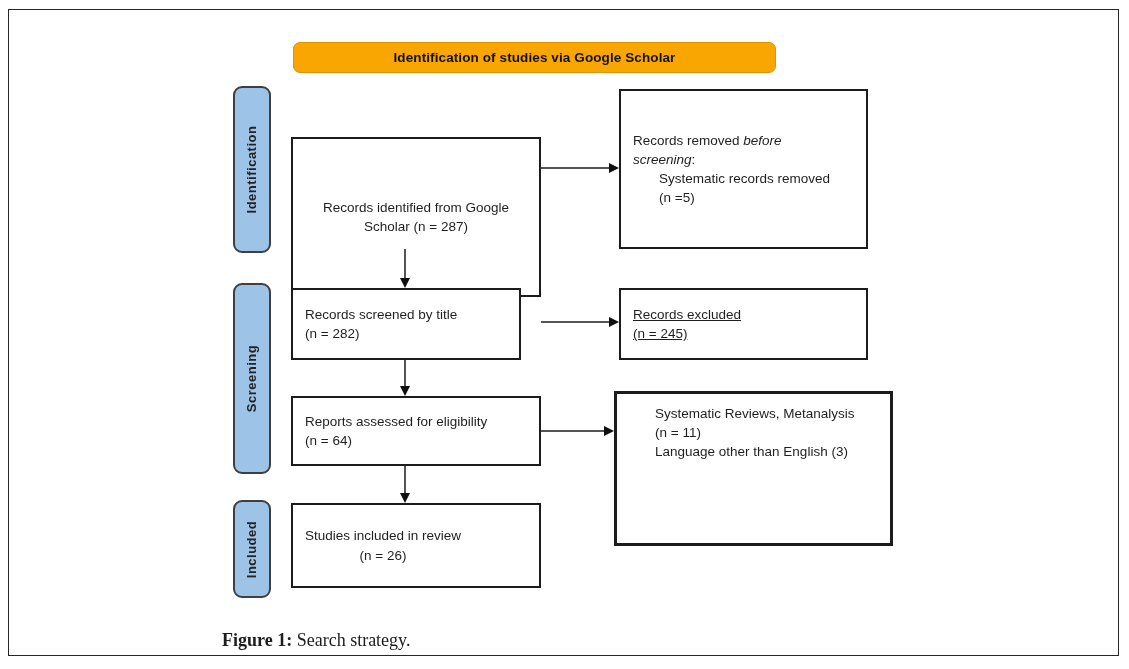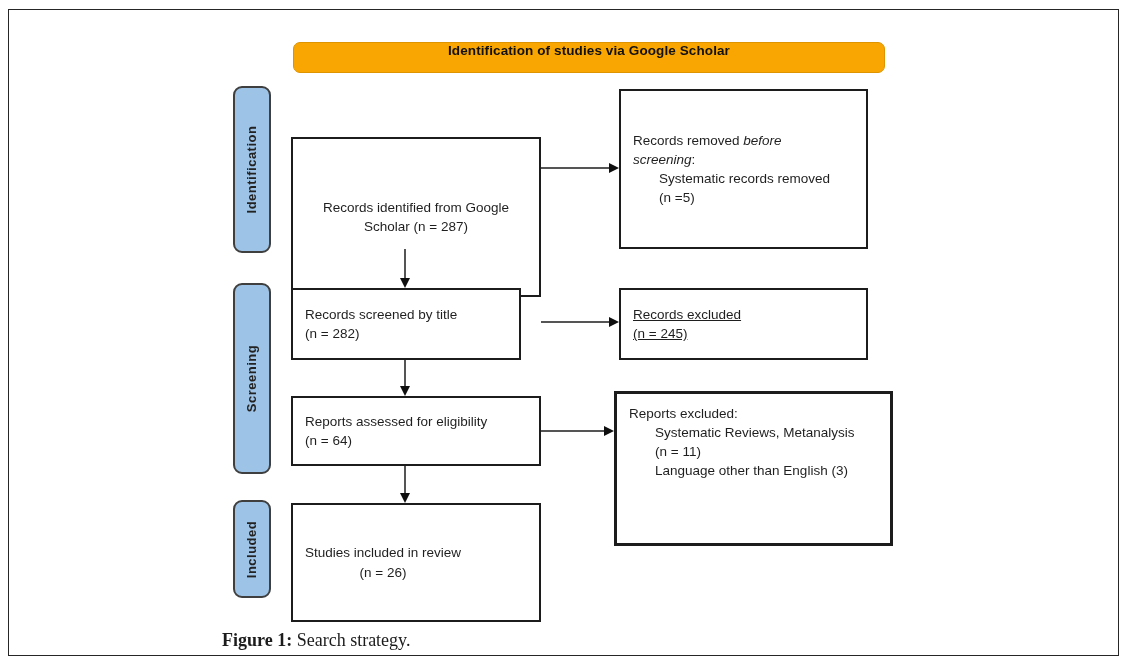--- a/index.html
+++ b/index.html
@@ -19,25 +19,25 @@
     position: absolute;
     left: 8px; top: 9px;
     width: 1109px; height: 645px;
     border: 1.5px solid #262626;
     background: #ffffff;
   }
   
   .banner {
     position: absolute;
     left: 293px; top: 42px;
-    width: 592px; height: 31px;
+    width: 483px; height: 31px;
     border-radius: 7px;
     border: 1px solid #dd9400;
     display: flex;
-    align-items: flex-start;
+    align-items: center;
     justify-content: center;
     box-sizing: border-box;
   }
   .banner-text {
     font-size: 13.5px;
     font-weight: bold;
     color: #111111;
     letter-spacing: 0.1px;
   }
   
@@ -97,21 +97,21 @@
   .box-assessed {
     left: 291px; top: 396px; width: 250px; height: 70px;
     padding-left: 12px;
   }
   .box-reports-excluded {
     left: 614px; top: 391px; width: 279px; height: 155px;
     border-width: 3px;
     padding: 10px 8px 0 12px;
   }
   .box-included {
-    left: 291px; top: 503px; width: 250px; height: 119px;
+    left: 291px; top: 503px; width: 250px; height: 85px;
     padding-left: 12px;
   }
   .included-wrap { width: fit-content; }
   .included-wrap .line2 { text-align: center; }
   .indent { padding-left: 26px; }
   em { font-style: italic; }
   
   .arrow-v {
     position: absolute;
     width: 1.6px;
@@ -200,21 +200,20 @@
   <div class="fbox flex-center box-excluded">
     <span class="pre">Records excluded
 (n = 245)</span>
   </div>
 
   <div class="fbox flex-center box-assessed">
     <span class="pre">Reports assessed for eligibility
 (n = 64)</span>
   </div>
   <div class="fbox box-reports-excluded">
-    <div>Reports excluded:</div>
     <div class="indent">Systematic Reviews, Metanalysis</div>
     <div class="indent">(n = 11)</div>
     <div class="indent">Language other than English (3)</div>
   </div>
 
   <div class="fbox flex-center box-included">
     <div class="included-wrap">
       <div>Studies included in review</div>
       <div class="line2">(n = 26)</div>
     </div>

